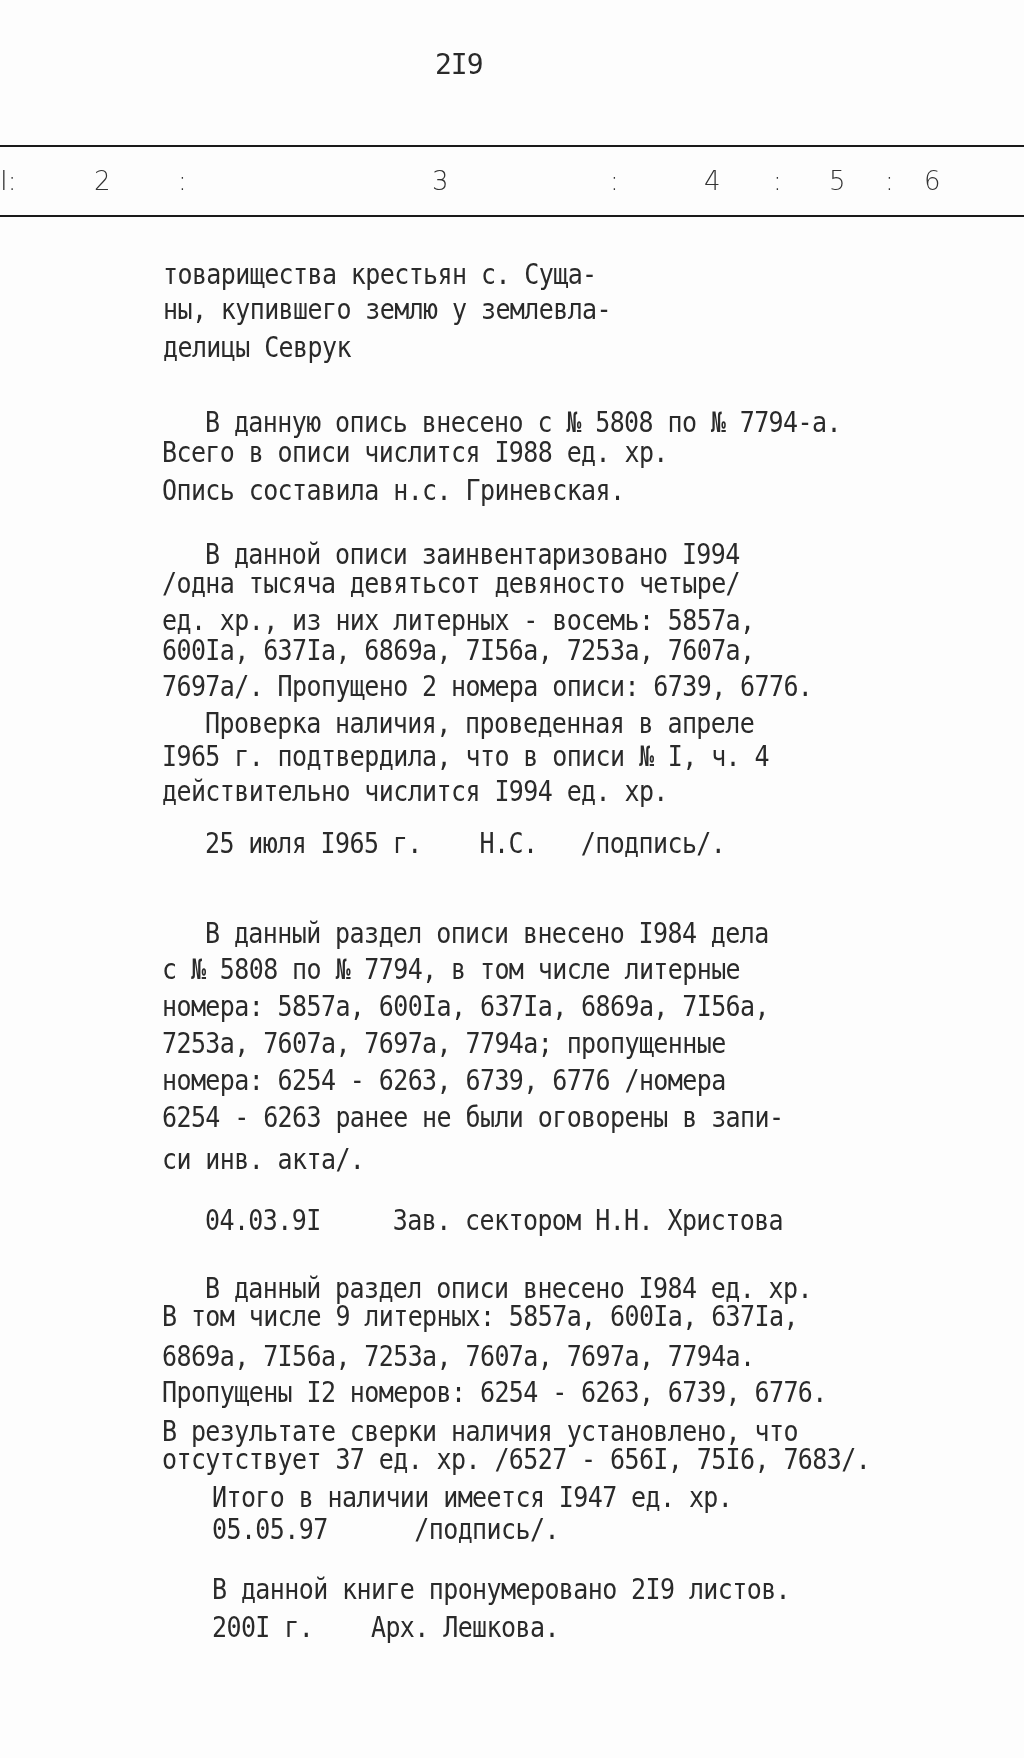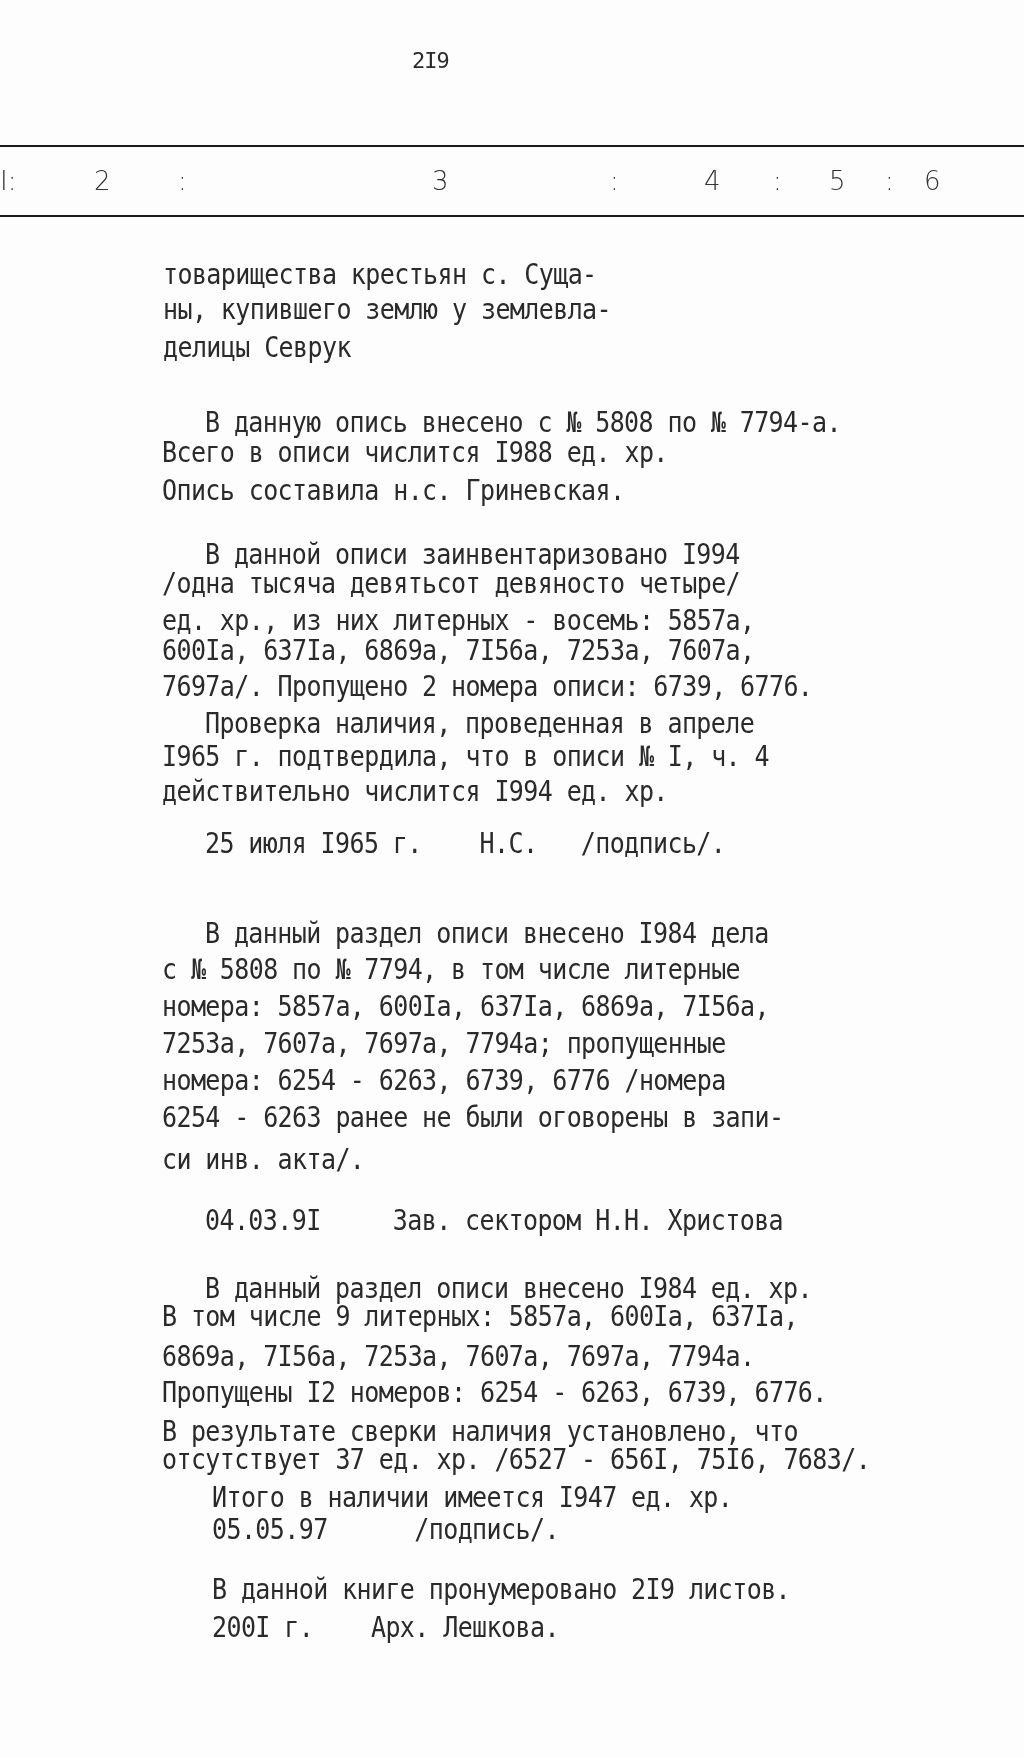--- a/index.html
+++ b/index.html
@@ -1,20 +1,20 @@
 <!DOCTYPE html>
 <html><head>
 <meta charset="utf-8">
 <style>
   html, body { margin: 0; padding: 0; }
   body {
     width: 1024px; height: 1758px; background: #fdfdfd; position: relative; overflow: hidden;
     font-family: "DejaVu Sans Mono", "Liberation Mono", monospace; color: #2a2a2a;
   }
-  .page-num { position: absolute; left: 412px; top: 48px; font-size: 22px; letter-spacing: -1px; }
+  .page-num { position: absolute; left: 435px; top: 48px; font-size: 28px; letter-spacing: -1px; }
   .rule { position: absolute; left: 0; width: 1024px; height: 2px; background: #1a1a1a; }
   .rule.top { top: 145px; }
   .rule.bottom { top: 215px; }
   .col { position: absolute; top: 166px; font-size: 26px; font-family: "DejaVu Sans", sans-serif; font-weight: 300; color: #333; }
   .line { position: absolute; font-size: 25px; white-space: pre; letter-spacing: -0.6px; transform: scaleY(1.12); transform-origin: left top; }
 </style>
 </head>
 <body>
 
 <div class="page-num">2I9</div>

